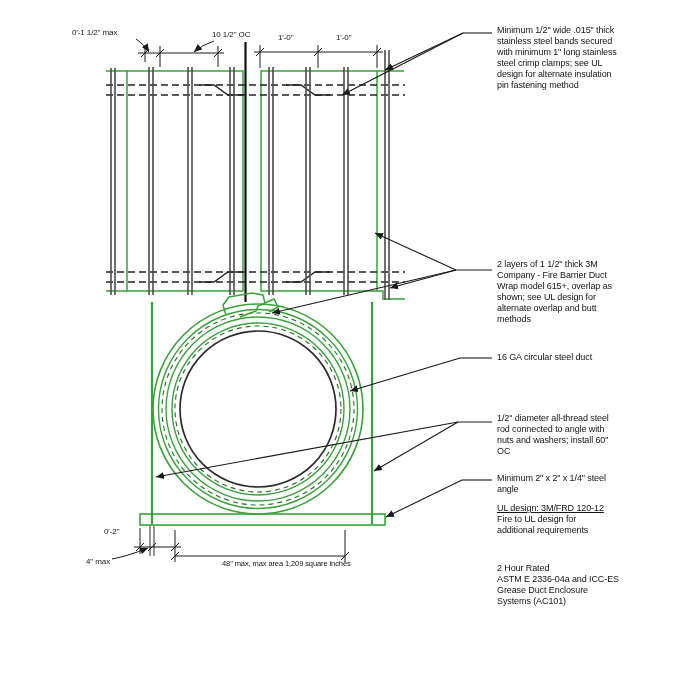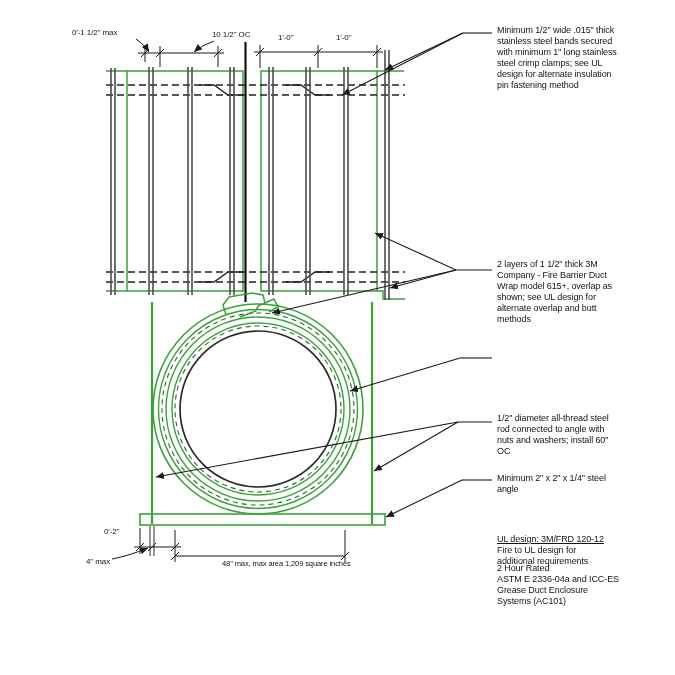--- a/index.html
+++ b/index.html
@@ -174,28 +174,29 @@
 with minimum 1" long stainless
 steel crimp clamps; see UL
 design for alternate insulation
 pin fastening method</div>
   <div class="note" style="left:497px;top:259px;width:168px;">2 layers of 1 1/2" thick 3M
 Company - Fire Barrier Duct
 Wrap model 615+, overlap as
 shown; see UL design for
 alternate overlap and butt
 methods</div>
+  <div class="note" style="left:497px;top:352px;width:172px;">16 GA circular steel duct</div>
   <div class="note" style="left:497px;top:413px;width:168px;">1/2" diameter all-thread steel
 rod connected to angle with
 nuts and washers; install 60"
 OC</div>
   <div class="note" style="left:497px;top:473px;width:168px;">Minimum 2" x 2" x 1/4" steel
 angle</div>
 
-  <div class="note" style="left:497px;top:523px;width:172px;">
+  <div class="note" style="left:497px;top:492px;width:172px;">
     <span class="ul-line">UL design: 3M/FRD 120-12</span><span>Fire to UL design for
 additional requirements</span>
   </div>
 
   <div class="note" style="left:497px;top:563px;width:172px;">2 Hour Rated
 ASTM E 2336-04a and ICC-ES
 Grease Duct Enclosure
 Systems (AC101)</div>
 
 </div>

